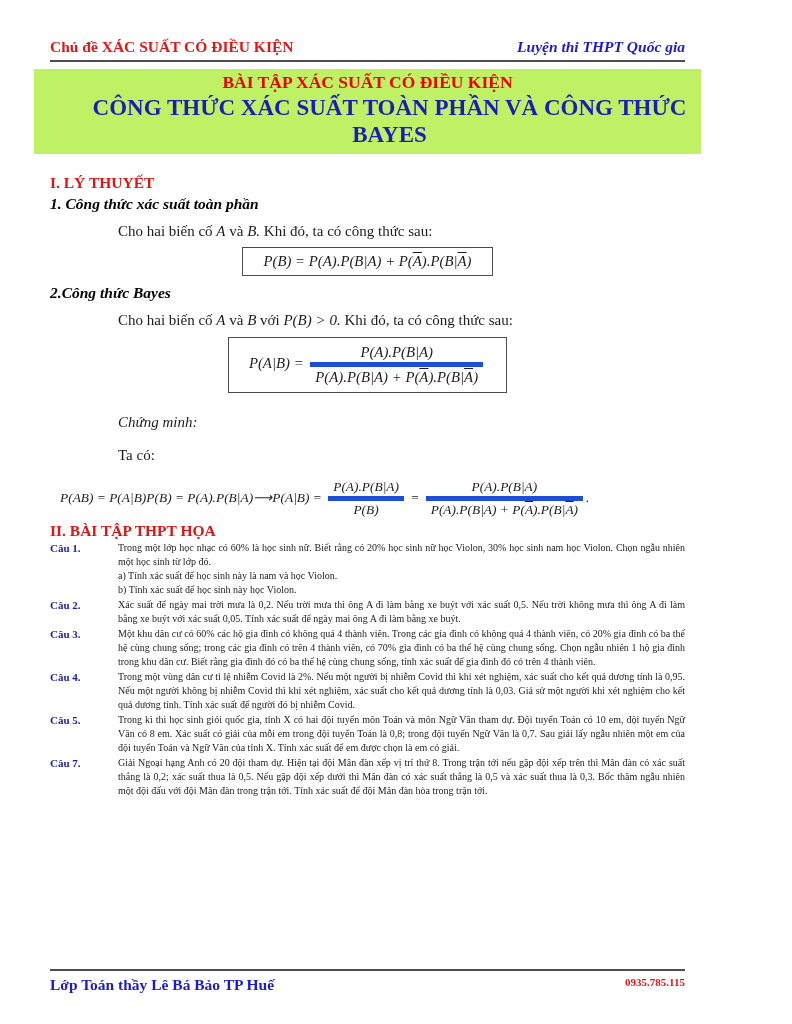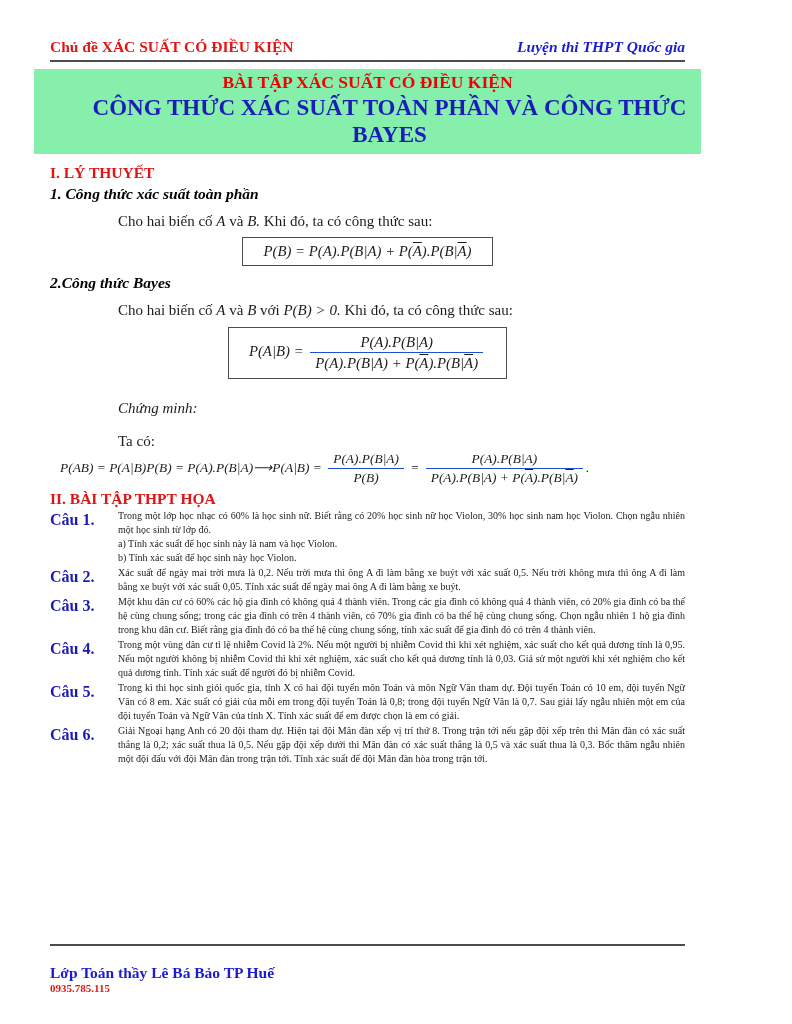--- a/index.html
+++ b/index.html
@@ -7,44 +7,44 @@
     width:735px; height:1024px; box-sizing:border-box;
     background:#ffffff; color:#1c1c1c;
     font-family:"Liberation Serif", serif;
     padding:38px 50px 30px 50px;
     display:flex; flex-direction:column; overflow:hidden;
   }
   .header { display:flex; justify-content:space-between; align-items:flex-end;
             border-bottom:2px solid #4d4d4d; padding-bottom:4px; }
   .h-left  { color:#e31616; font-weight:bold; font-size:15.5px; }
   .h-right { color:#1b1bcf; font-weight:bold; font-style:italic; font-size:15.5px; }
-  .banner { background:#86efac; text-align:center; margin:7px -16px 8px -16px; padding:3px 0 5px 0; }
+  .banner { background:#bef264; text-align:center; margin:7px -16px 18px -16px; padding:3px 0 5px 0; }
   .banner-l1 { color:#f00000; font-weight:bold; font-size:17.5px; line-height:1.25; }
   .banner-l2 { color:#1c1cb8; font-weight:bold; font-size:23px; line-height:1.2;padding-left:44px; }
   .sec-title { color:#e01414; font-weight:bold; font-size:15.5px; margin-top:2px; }
   .sub-title { color:#000000; font-weight:bold; font-style:italic; font-size:15.5px; margin-top:3px; }
   .indent { padding-left:68px; }
   .para { font-size:15px; line-height:1.35; margin-top:8px; }
   .math { font-style:italic; }
   .italic { font-style:italic; }
   .formula-box-wrap { text-align:center; margin:6px 0 5px 0; }
   .formula-box { display:inline-block; border:1.4px solid #4d4d4d; padding:5px 20px;
                  font-size:14.8px; font-style:italic; }
   .frac { display:inline-block; vertical-align:middle; text-align:center; margin:0 3px; line-height:1.25; }
   .frac > .num { display:block; padding:0 5px 1px 5px; }
-  .frac > .den { display:block; border-top:1px solid #1d4ed8; padding:1px 5px 0 5px; }
+  .frac > .den { display:block; border-top:5px solid #1d4ed8; padding:1px 5px 0 5px; }
   .bar { text-decoration:overline; }
-  .derivation { font-size:13.4px; font-style:italic; margin:1px 0 1px 0; padding-left:10px; white-space:nowrap; }
+  .derivation { font-size:13.4px; font-style:italic; margin:15px 0 1px 0; padding-left:10px; white-space:nowrap; }
   .proof-line { font-size:15px; margin-top:16px; }
   .q-row { display:flex; margin-top:1px; }
-  .q-label { flex:0 0 68px; width:68px; color:#1b1bb4; font-weight:bold; font-size:16px; line-height:1.4; }
+  .q-label { flex:0 0 68px; width:68px; color:#1b1bb4; font-weight:bold; font-size:11px; line-height:1.4; }
   .q-text { flex:1; text-align:justify; font-size:10px; line-height:1.4; }
   .q-sub { text-align:left; }
-  .footer { margin-top:auto; border-top:2px solid #4d4d4d; padding-top:18px;
-            display:flex; justify-content:space-between;flex-direction:column; }
+  .footer { margin-top:auto; border-top:2px solid #4d4d4d; padding-top:5px;
+            display:flex; justify-content:space-between; }
   .f-left  { color:#1b1bcf; font-weight:bold; font-size:15.5px; }
   .f-right { color:#e31616; font-weight:bold; font-size:11px; }
 </style>
 </head>
 <body>
 
 <div class="page">
 
   <div class="header">
     <span class="h-left">Chủ đề XÁC SUẤT CÓ ĐIỀU KIỆN</span>
@@ -112,21 +112,21 @@
     <div class="q-label">Câu 4.</div>
     <div class="q-text">Trong một vùng dân cư tỉ lệ nhiễm Covid là 2%. Nếu một người bị nhiễm Covid thì khi xét nghiệm, xác suất cho kết quả dương tính là 0,95. Nếu một người không bị nhiễm Covid thì khi xét nghiệm, xác suất cho kết quả dương tính là 0,03. Giả sử một người khi xét nghiệm cho kết quả dương tính. Tính xác suất để người đó bị nhiễm Covid.</div>
   </div>
 
   <div class="q-row">
     <div class="q-label">Câu 5.</div>
     <div class="q-text">Trong kì thi học sinh giỏi quốc gia, tỉnh X có hai đội tuyển môn Toán và môn Ngữ Văn tham dự. Đội tuyển Toán có 10 em, đội tuyển Ngữ Văn có 8 em. Xác suất có giải của mỗi em trong đội tuyển Toán là 0,8; trong đội tuyển Ngữ Văn là 0,7. Sau giải lấy ngẫu nhiên một em của đội tuyển Toán và Ngữ Văn của tỉnh X. Tính xác suất để em được chọn là em có giải.</div>
   </div>
 
   <div class="q-row">
-    <div class="q-label">Câu 6.</div>
+    <div class="q-label">Câu 7.</div>
     <div class="q-text">Giải Ngoại hạng Anh có 20 đội tham dự. Hiện tại đội Mân đàn xếp vị trí thứ 8. Trong trận tới nếu gặp đội xếp trên thì Mân đàn có xác suất thắng là 0,2; xác suất thua là 0,5. Nếu gặp đội xếp dưới thì Mân đàn có xác suất thắng là 0,5 và xác suất thua là 0,3. Bốc thăm ngẫu nhiên một đội đấu với đội Mân đàn trong trận tới. Tính xác suất để đội Mân đàn hòa trong trận tới.</div>
   </div>
 
   <div class="footer">
     <span class="f-left">Lớp Toán thầy Lê Bá Bảo TP Huế</span>
     <span class="f-right">0935.785.115</span>
   </div>
 
 </div>
 

